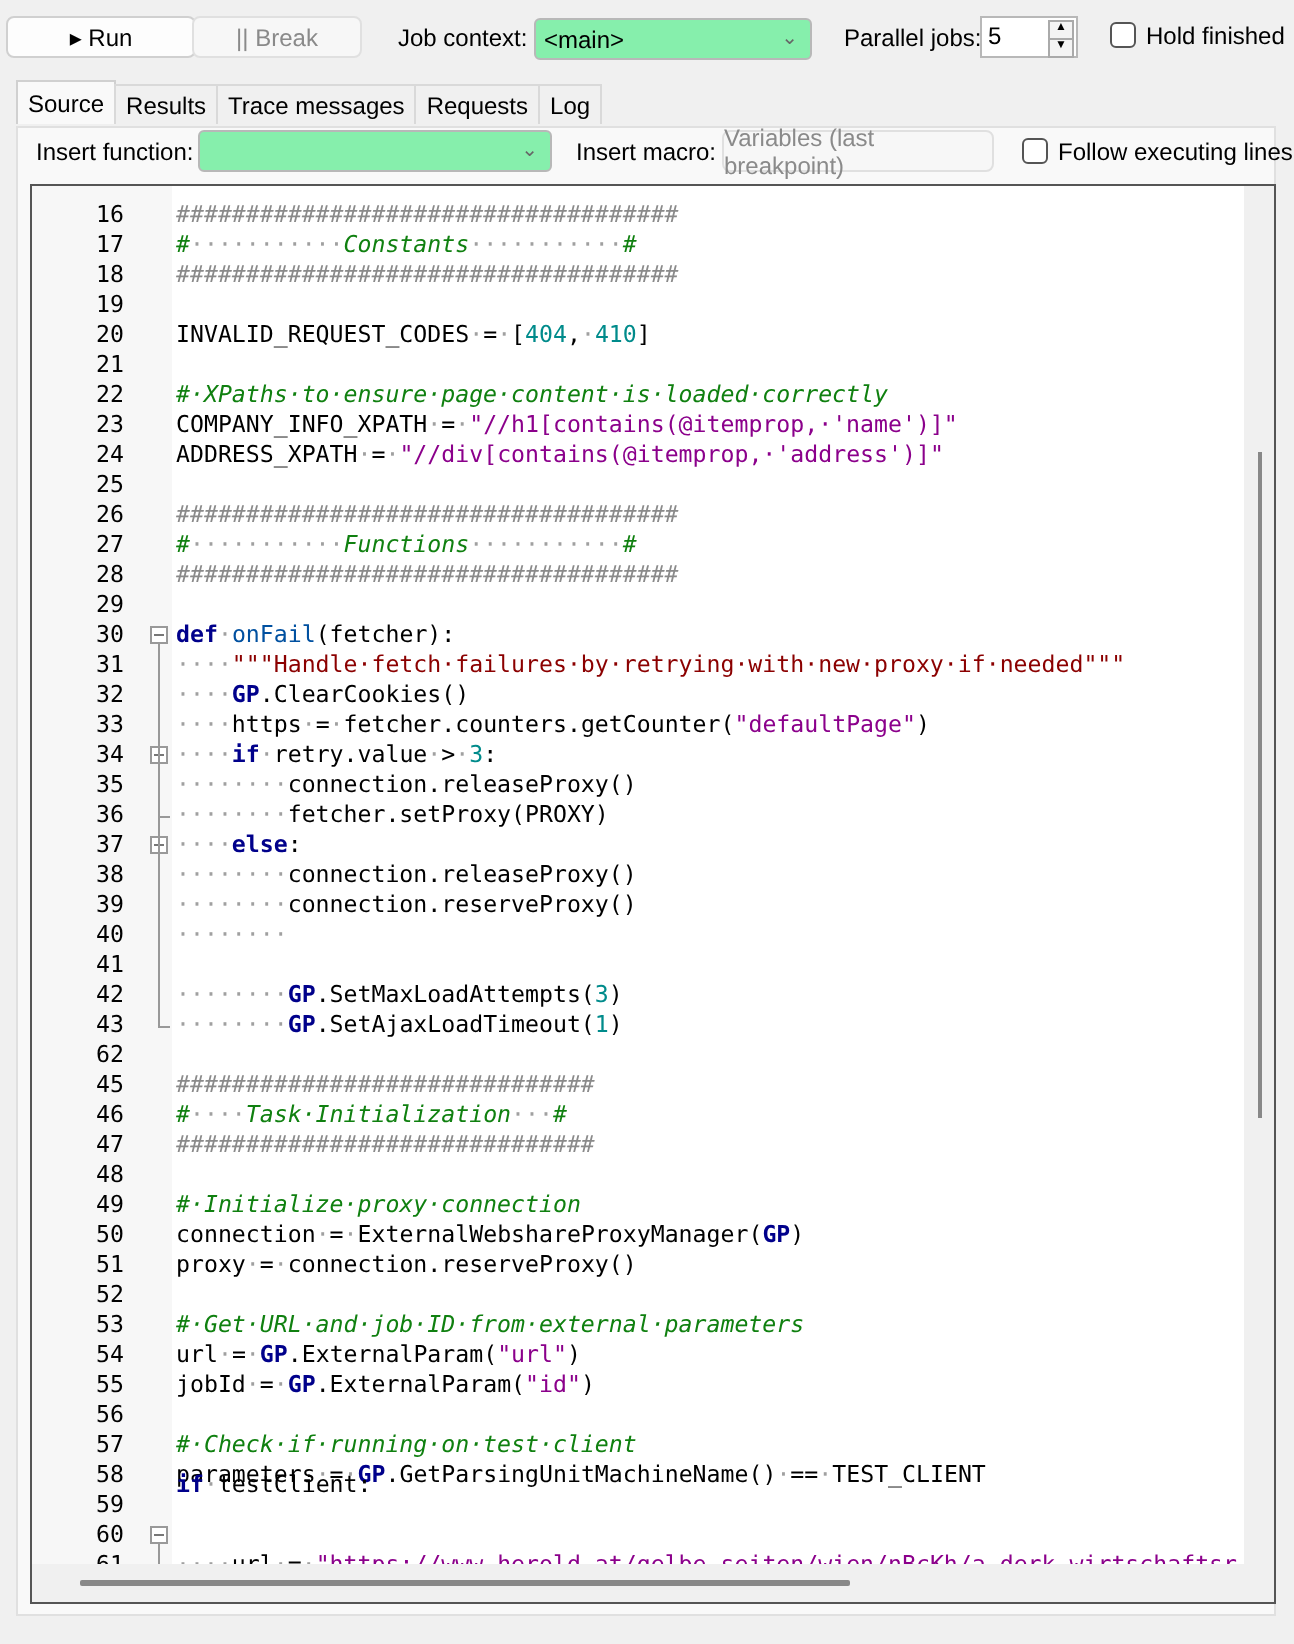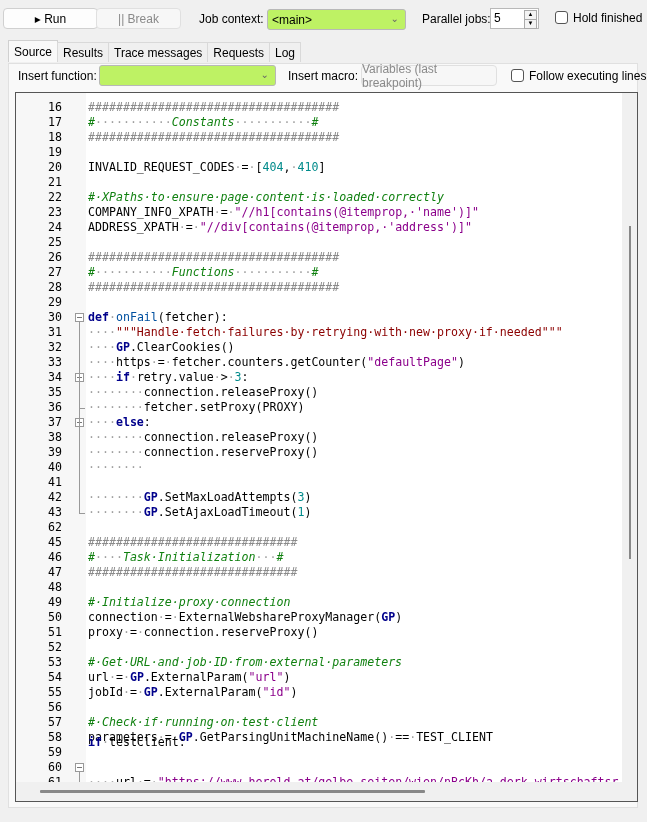--- a/index.html
+++ b/index.html
@@ -1,21 +1,21 @@
 <!DOCTYPE html>
 <html><head>
 <meta charset="utf-8">
 <style>
   html, body { margin:0; padding:0; }
   body { width:647px; height:822px; background:#f0f0f0; font-family:"Liberation Sans", sans-serif; font-size:12px; color:#000; position:relative; overflow:hidden; }
   .topstrip { position:absolute; left:0; top:0; width:647px; height:4px; background:#f0f0f0; }
   .btn { position:absolute; height:21px; border:1px solid #d0d0d0; border-radius:4px; background:#fdfdfd; box-sizing:border-box; display:flex; align-items:center; justify-content:center; font-size:12px; }
   .btn.disabled { color:#8a8a8a; background:#f7f7f7; border-color:#e0e0e0; }
   .lbl { position:absolute; font-size:12px; color:#000; white-space:nowrap; }
-  .combo { position:absolute; height:21px; border:1px solid #b8b8b8; border-radius:3px; background:#bef264; box-sizing:border-box; font-size:12px; display:flex; align-items:center; padding-left:4px; }
+  .combo { position:absolute; height:21px; border:1px solid #b8b8b8; border-radius:3px; background:#86efac; box-sizing:border-box; font-size:12px; display:flex; align-items:center; padding-left:4px; }
   .combo .chev { position:absolute; right:6px; top:3px; color:#666; font-size:10px; }
   .spin { position:absolute; height:21px; border:1px solid #b8b8b8; background:#fff; box-sizing:border-box; }
   .chk { position:absolute; width:13px; height:13px; border:1px solid #555; border-radius:3px; background:#fff; box-sizing:border-box; }
   .tabs { position:absolute; left:8px; top:42px; height:21px; display:flex; }
   .tab { height:20px; padding:0 5px; border:1px solid #d9d9d9; border-bottom:none; background:#f0f0f0; box-sizing:border-box; display:flex; align-items:center; font-size:12px; margin-right:-1px; }
   .tab.active { background:#f9f9f9; height:22px; margin-top:-2px; border-color:#d0d0d0; }
   .panel { position:absolute; left:8px; top:63px; width:630px; height:745px; background:#f9f9f9; border:1px solid #e0e0e0; box-sizing:border-box; }
   .editor { position:absolute; left:15px; top:92px; width:623px; height:710px; border:1px solid #555; background:#f0f0f0; box-sizing:border-box; overflow:hidden; }
   .gutter { position:absolute; left:0; top:0; width:56px; height:689px; background:#f7f7f7; }
   .foldcol { position:absolute; left:56px; top:0; width:14px; height:689px; background:#f7f7f7; }

